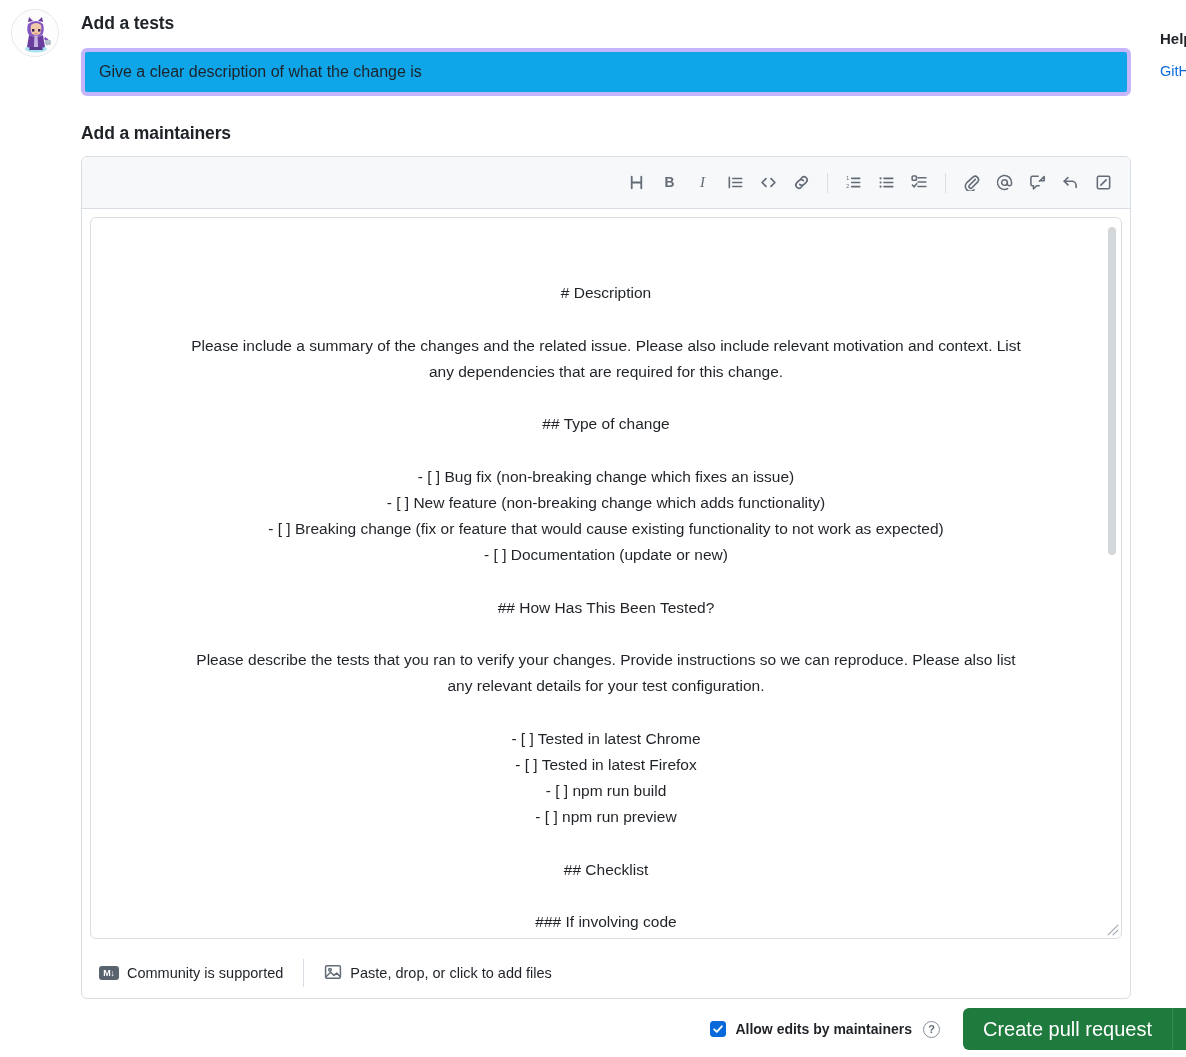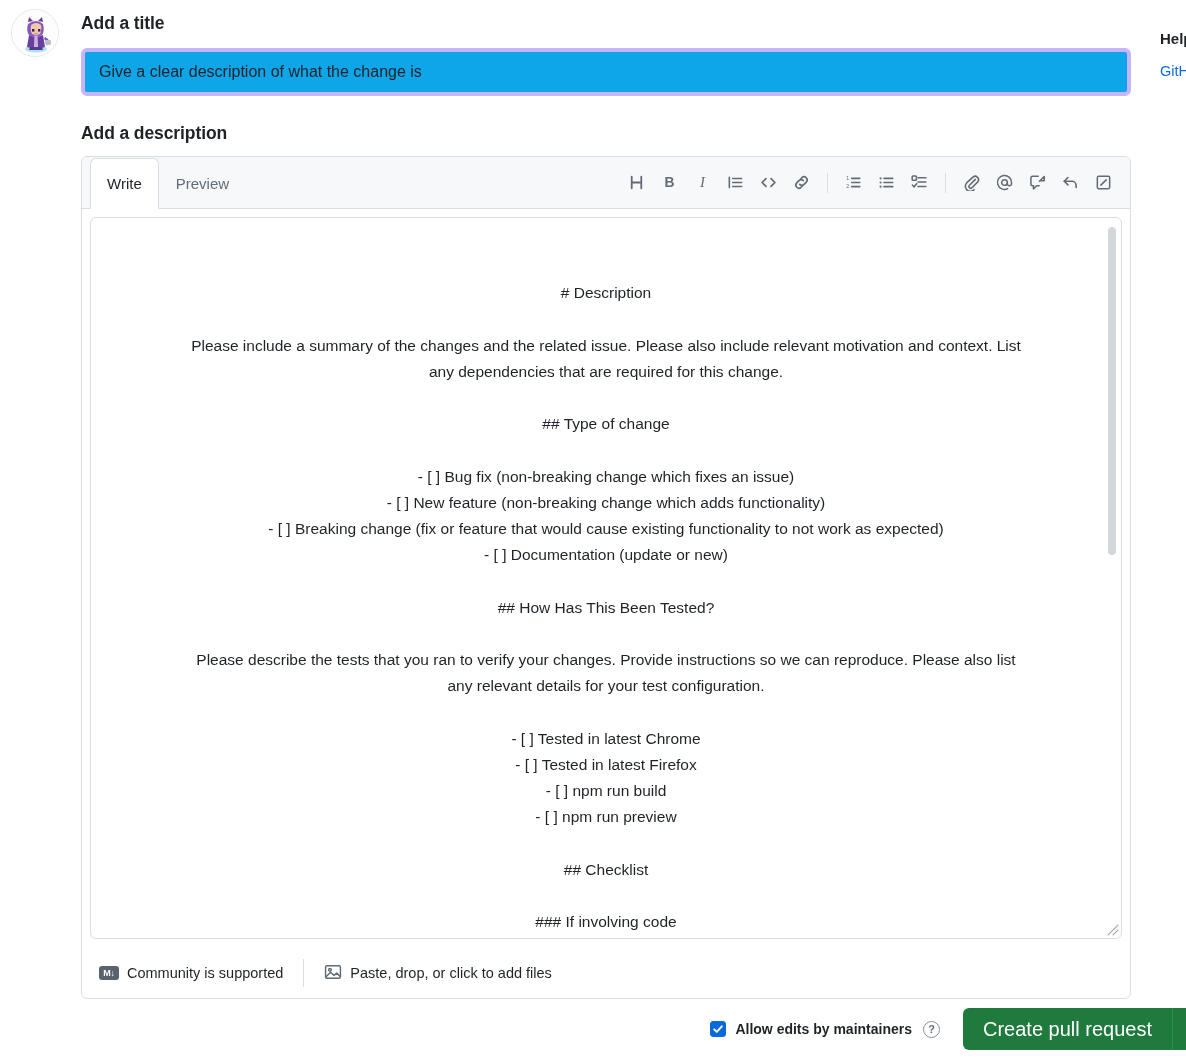--- a/index.html
+++ b/index.html
@@ -229,38 +229,30 @@
       <path d="M17 25 q7 3 14 0 l2 12 q-9 3 -18 0 Z" fill="#6b3fa0"></path>
       <path d="M22.5 25 q1.6 1 3 0 l0.6 12 h-4.2 Z" fill="#c8b4e0"></path>
       <path d="M33 27 q5 2 4 7 q-1 2 -3 1 q1 -4 -2 -6 Z" fill="#8456c4"></path>
       <rect x="33" y="30" width="6" height="5" rx="1.4" fill="#b9c2cc"></rect>
       <path d="M18 37 h12 l1 3 h-14 Z" fill="#59398c"></path>
     </svg>
   </div>
 
   <div class="main">
 
-    <h2 class="section-heading" id="title-heading">Add a title</h2>
+    <h2 class="section-heading" id="title-heading">Add a tests</h2>
 
     <input class="title-input" type="text" value="Give a clear description of what the change is" style="">
 
-    <h2 class="section-heading" id="desc-heading">Add a description</h2>
+    <h2 class="section-heading" id="desc-heading">Add a maintainers</h2>
 
     <div class="comment-box">
 
       <div class="box-header">
 
-        <div class="tabs">
-          <div class="tab active">
-            <span>Write</span>
-          </div>
-          <div class="tab">
-            <span>Preview</span>
-          </div>
-        </div>
 
         <div class="toolbar">
 
           <div class="tb-btn">
             <svg width="17" height="17" viewBox="0 0 16 16" fill="none" stroke="#636c76" stroke-width="1.7" stroke-linecap="round">
               <path d="M3.5 2.5v11M12.5 2.5v11M3.5 8h9"></path>
             </svg>
           </div>
 
           <div class="tb-btn">

